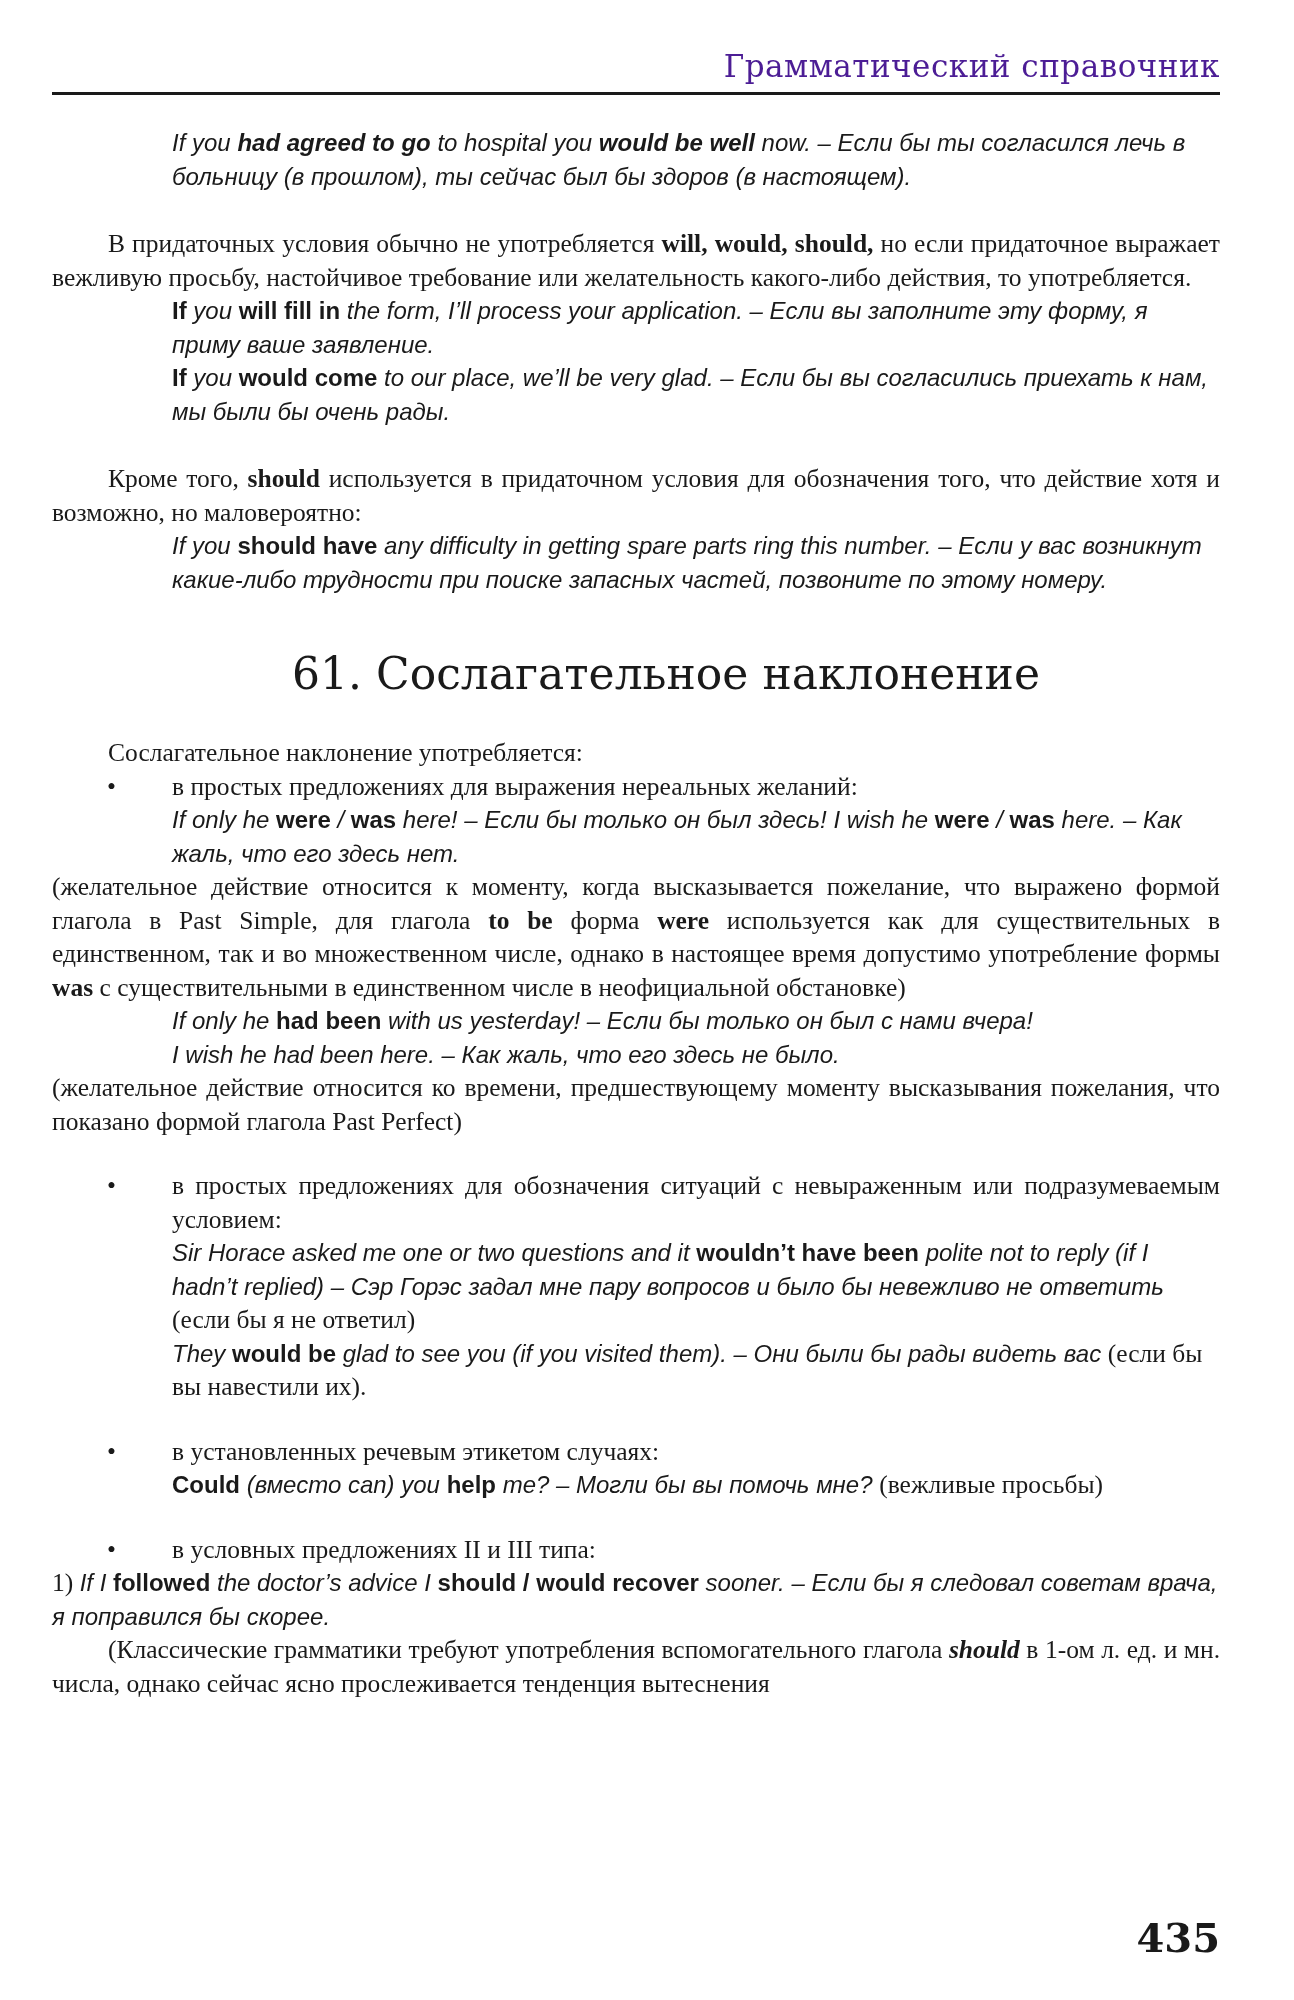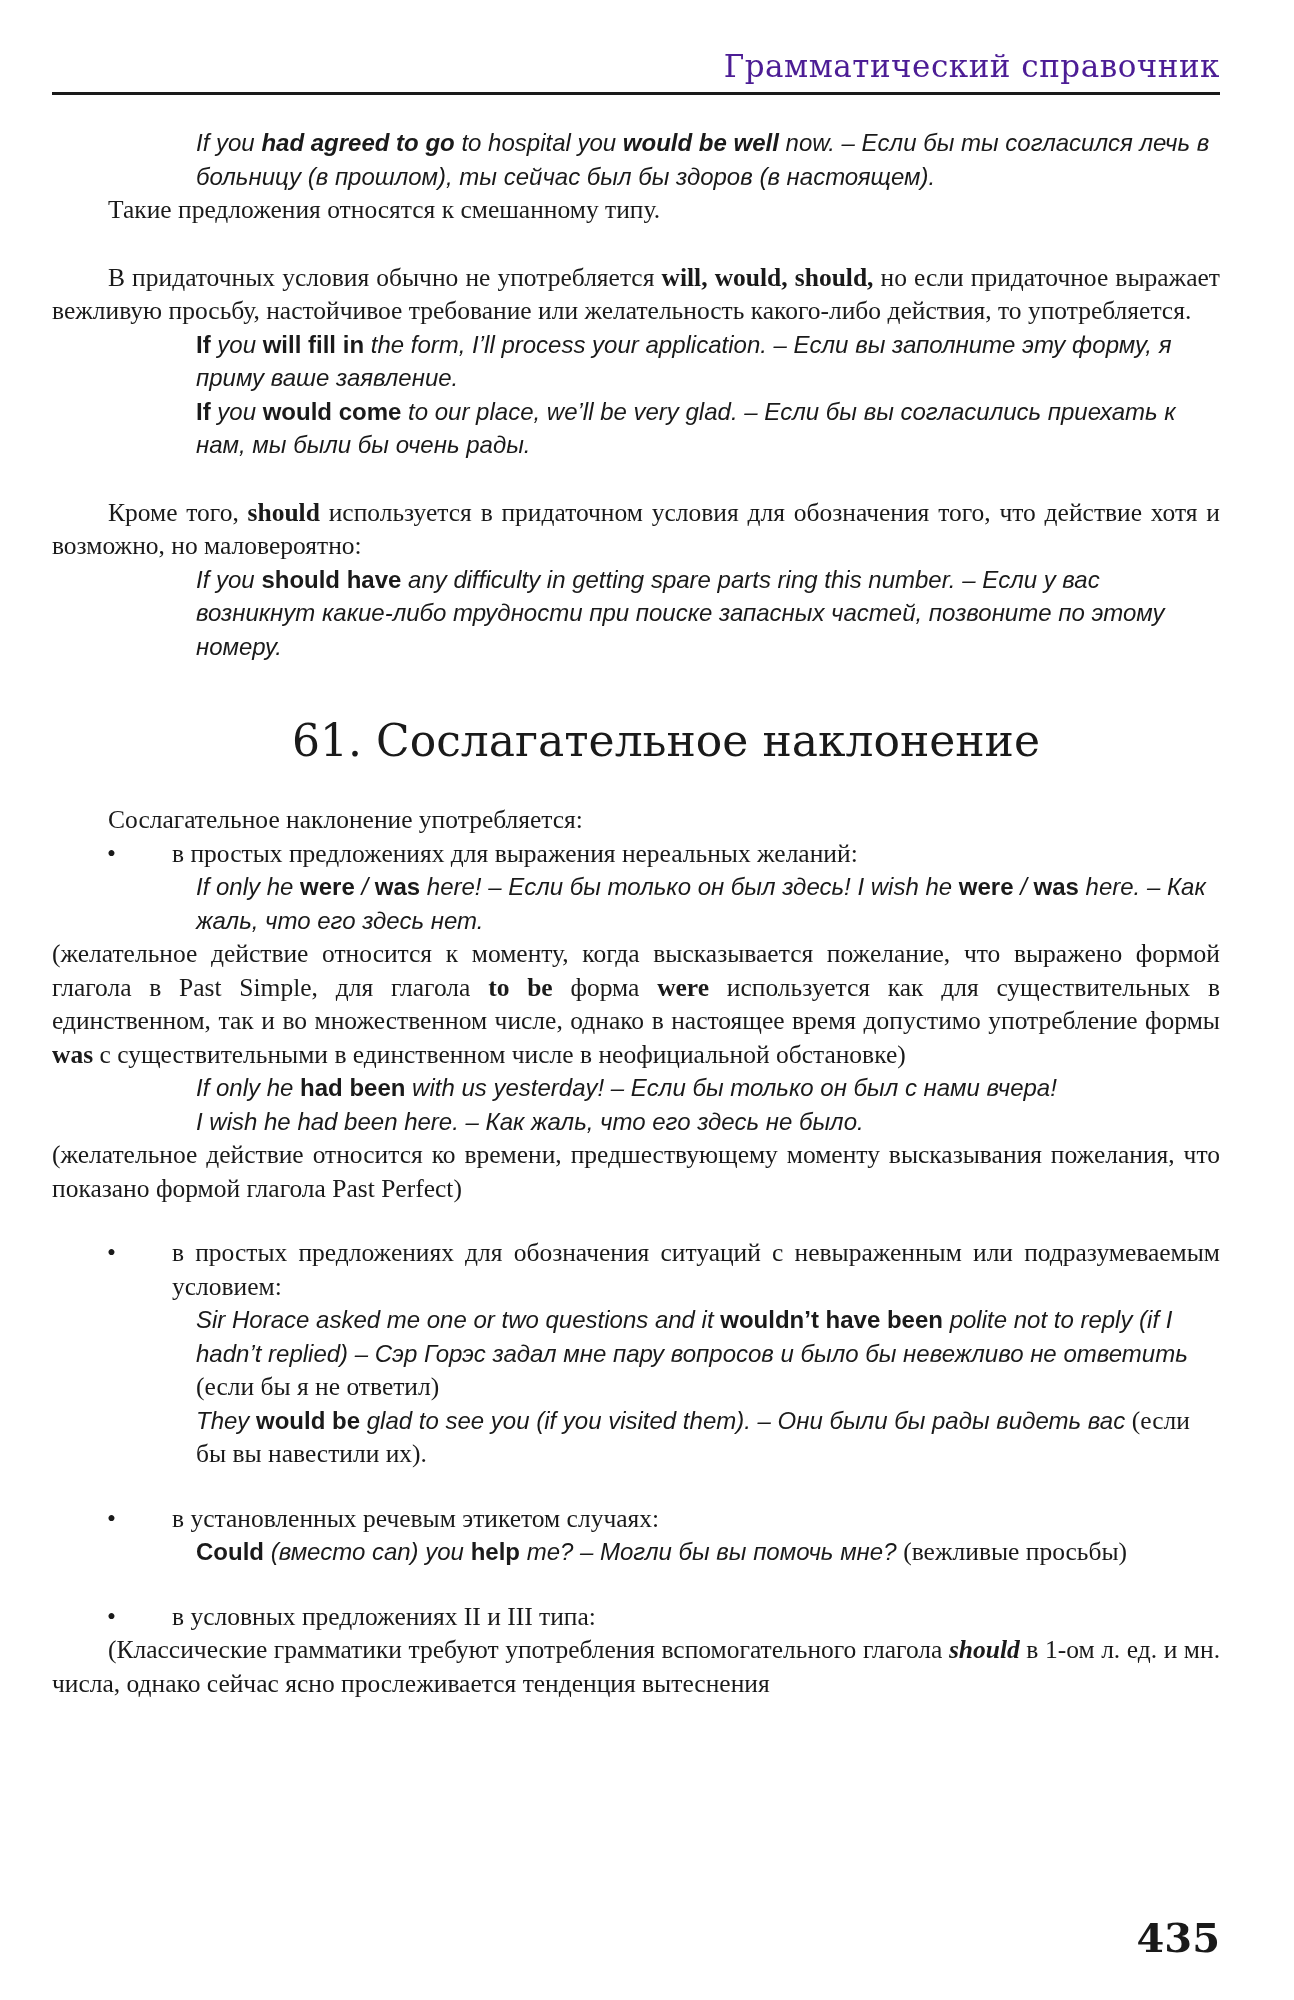--- a/index.html
+++ b/index.html
@@ -6,21 +6,21 @@
   body { width: 1294px; height: 2000px; position: relative; overflow: hidden; color: #1a1a1a; }
   .page { position: absolute; left: 52px; top: 0; width: 1168px; }
   .running-head {
     position: absolute; right: 0; top: 48px;
     font-family: "DejaVu Serif", serif; font-size: 31px; letter-spacing: 0.5px;
     color: #4c1d95; white-space: nowrap;
   }
   .head-rule { position: absolute; left: 0; top: 92px; width: 1168px; height: 3px; background: #1a1a1a; }
   .body { position: absolute; left: 0; top: 126px; width: 1168px; }
   .serif { font-family: "Liberation Serif", serif; font-size: 25.5px; line-height: 33.5px; }
-  .ex { font-family: "Liberation Sans", sans-serif; font-style: italic; font-size: 24px; line-height: 33.5px; margin-left: 24px; }
+  .ex { font-family: "Liberation Sans", sans-serif; font-style: italic; font-size: 24px; line-height: 33.5px; }
   .ex b, .serif b { font-weight: bold; }
   .ex .up { font-style: normal; }
   p { margin: 0; }
   .indent-first { text-indent: 56px; }
   .ex-block { padding-left: 120px; }
   .bl { position: relative; padding-left: 120px; }
   .bullet { position: absolute; left: 55px; top: 0; font-family: "Liberation Serif", serif; }
   .justify { text-align: justify; }
   .gap1 { height: 34px; }
   .gap2 { height: 31px; }
@@ -37,21 +37,20 @@
 </head>
 <body>
 
 <div class="page">
   <div class="running-head">Грамматический справочник</div>
   <div class="head-rule"></div>
 
   <div class="body">
 
     <p class="ex ex-block"><span>If you </span><b>had agreed to go</b><span> to hospital you </span><b>would be well</b><span> now. – Если бы ты согласился лечь в больницу (в прошлом), ты сейчас был бы здоров (в настоящем).</span></p>
-    <p class="serif indent-first">Такие предложения относятся к смешанному типу.</p>
 
     <div class="gap1"></div>
 
     <p class="serif indent-first justify"><span>В придаточных условия обычно не употребляется </span><b>will, would, should,</b><span> но если придаточное выражает вежливую просьбу, настойчивое требование или желательность какого-либо действия, то употребляется.</span></p>
     <p class="ex ex-block"><b class="up">If</b><span> you </span><b class="up">will fill in</b><span> the form, I’ll process your application. – Если вы заполните эту форму, я приму ваше заявление.</span></p>
     <p class="ex ex-block"><b class="up">If</b><span> you </span><b class="up">would come</b><span> to our place, we’ll be very glad. – Если бы вы согласились приехать к нам, мы были бы очень рады.</span></p>
 
     <div class="gap1"></div>
 
     <p class="serif indent-first justify"><span>Кроме того, </span><b>should</b><span> используется в придаточном условия для обозначения того, что действие хотя и возможно, но маловероятно:</span></p>
@@ -87,17 +86,18 @@
       <p class="serif">в установленных речевым этикетом случаях:</p>
       <p class="ex"><b class="up">Could</b><span> (вместо can) you </span><b class="up">help</b><span> me? – Могли бы вы помочь мне? </span><span class="serif" style="font-style:normal">(вежливые просьбы)</span></p>
     </div>
 
     <div class="gap2"></div>
 
     <div class="bl">
       <span class="bullet serif">•</span>
       <p class="serif">в условных предложениях II и III типа:</p>
     </div>
+    <p class="ex" style="text-indent:0;"><span class="serif" style="font-style:normal">1) </span><span>If I </span><b class="up">followed</b><span> the doctor’s advice I </span><b class="up">should / would recover</b><span> sooner. – Если бы я следовал советам врача, я поправился бы скорее.</span></p>
     <p class="serif indent-first justify"><span>(Классические грамматики требуют употребления вспомогательного глагола </span><b><i>should</i></b><span> в 1-ом л. ед. и мн. числа, однако сейчас ясно прослеживается тенденция вытеснения</span></p>
   </div>
 
   <div class="page-number">435</div>
 </div>
 
 </body></html>

